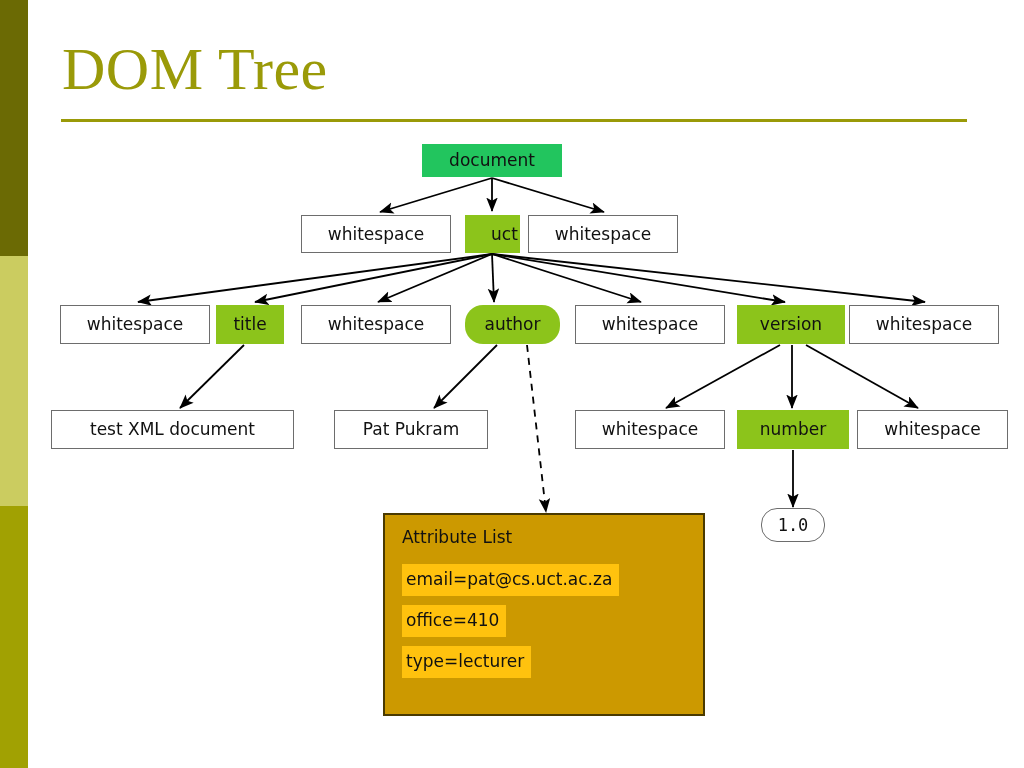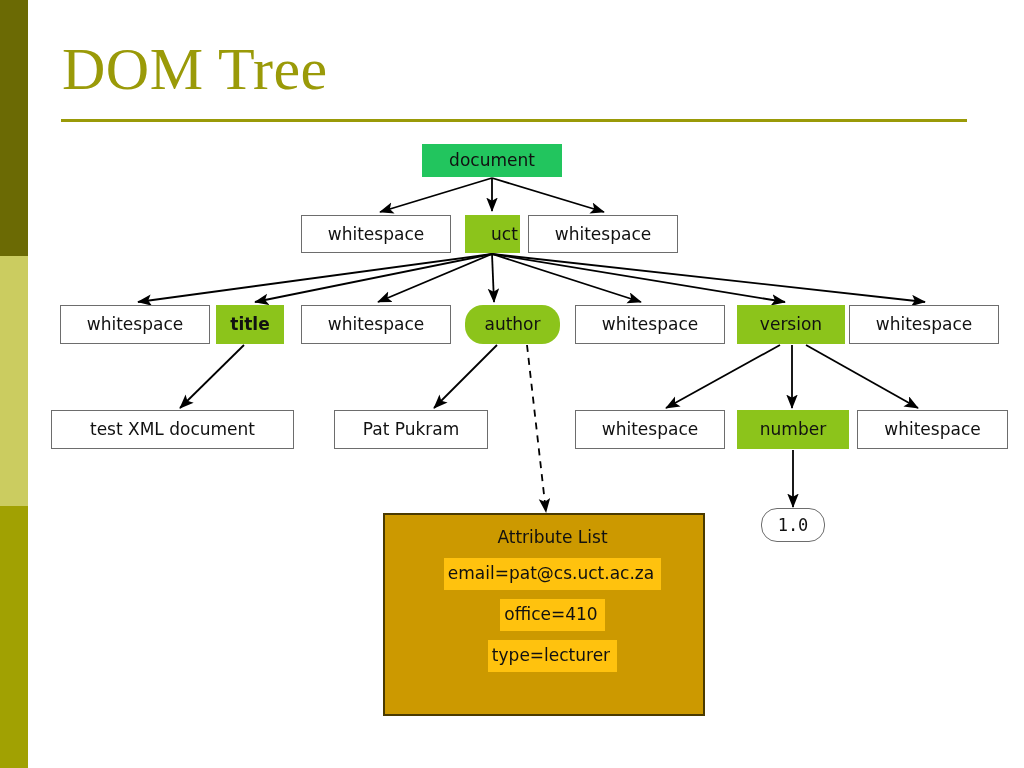--- a/index.html
+++ b/index.html
@@ -7,21 +7,20 @@
     padding: 0;
     background: #ffffff;
   }
   #slide {
     position: relative;
     width: 1024px;
     height: 768px;
     background: #ffffff;
     overflow: hidden;
     font-family: "DejaVu Sans", sans-serif;
-    text-align: center;
   }
 
   
   .sidebar {
     position: absolute;
     left: 0;
     top: 0;
     width: 28px;
     height: 768px;
   }
@@ -103,21 +102,21 @@
     width: 322px;
     height: 203px;
     box-sizing: border-box;
     background: #CC9900;
     border: 2px solid #4a3a00;
     padding: 14px 0 0 17px;
   }
   .attr-title {
     font-size: 17px;
     color: #111111;
-    margin-bottom: 12px;
+    margin-bottom: 18px;
     line-height: 1;
     white-space: nowrap;
   }
   .attr-item {
     display: inline-block;
     background: #FFC20E;
     color: #111111;
     font-size: 17px;
     line-height: 1;
     padding: 7px 7px 8px 4px;
@@ -192,21 +191,21 @@
     <div class="node green" style="left:465px; top:215px; width:55px; height:38px;padding-left:24px;">
       <span>uct</span>
     </div>
     <div class="node plain" style="left:528px; top:215px; width:150px; height:38px;">
       <span>whitespace</span>
     </div>
 
     <div class="node plain" style="left:60px; top:305px; width:150px; height:39px;">
       <span>whitespace</span>
     </div>
-    <div class="node green" style="left:216px; top:305px; width:68px; height:39px;font-weight:bold;">
+    <div class="node green" style="left:216px; top:305px; width:68px; height:39px;">
       <span>title</span>
     </div>
     <div class="node plain" style="left:301px; top:305px; width:150px; height:39px;">
       <span>whitespace</span>
     </div>
     <div class="node green" style="left:465px; top:305px; width:95px; height:39px;border-radius:18px;">
       <span>author</span>
     </div>
     <div class="node plain" style="left:575px; top:305px; width:150px; height:39px;">
       <span>whitespace</span>

